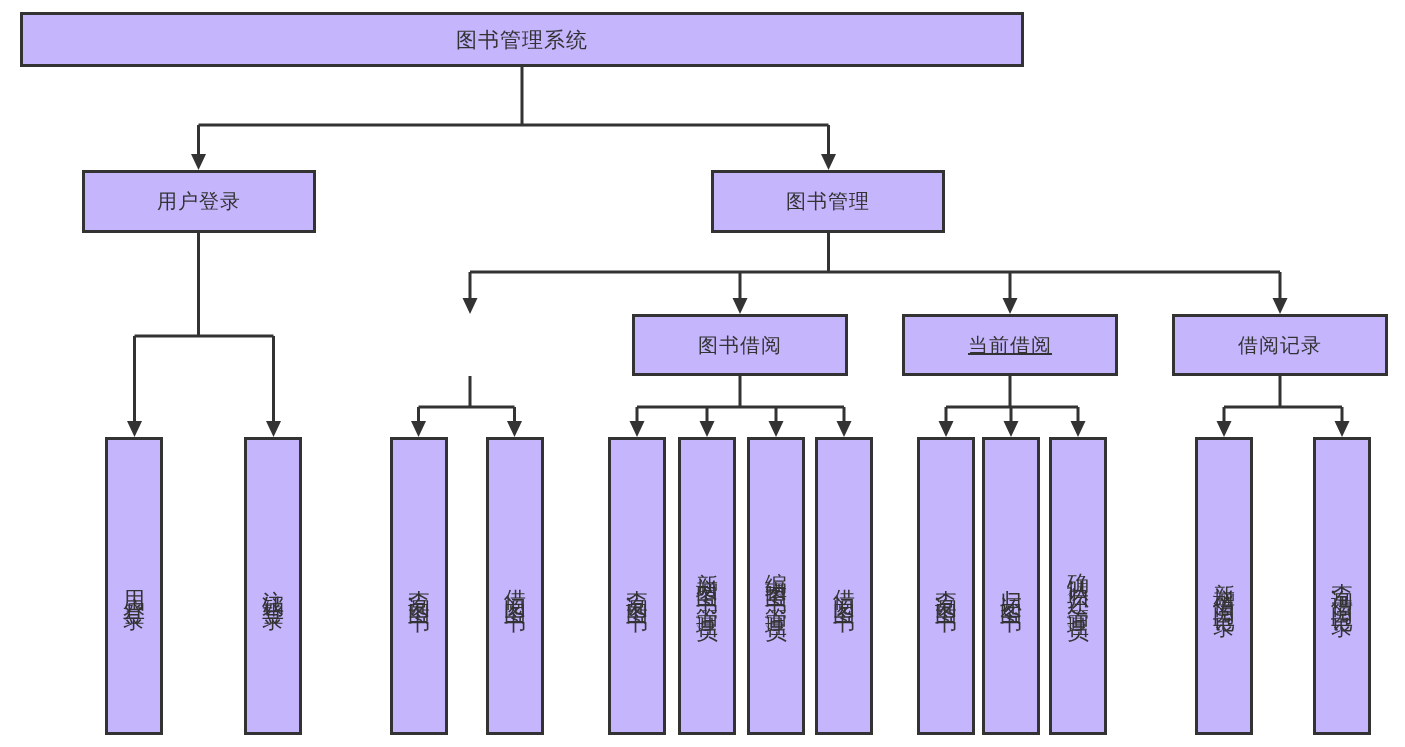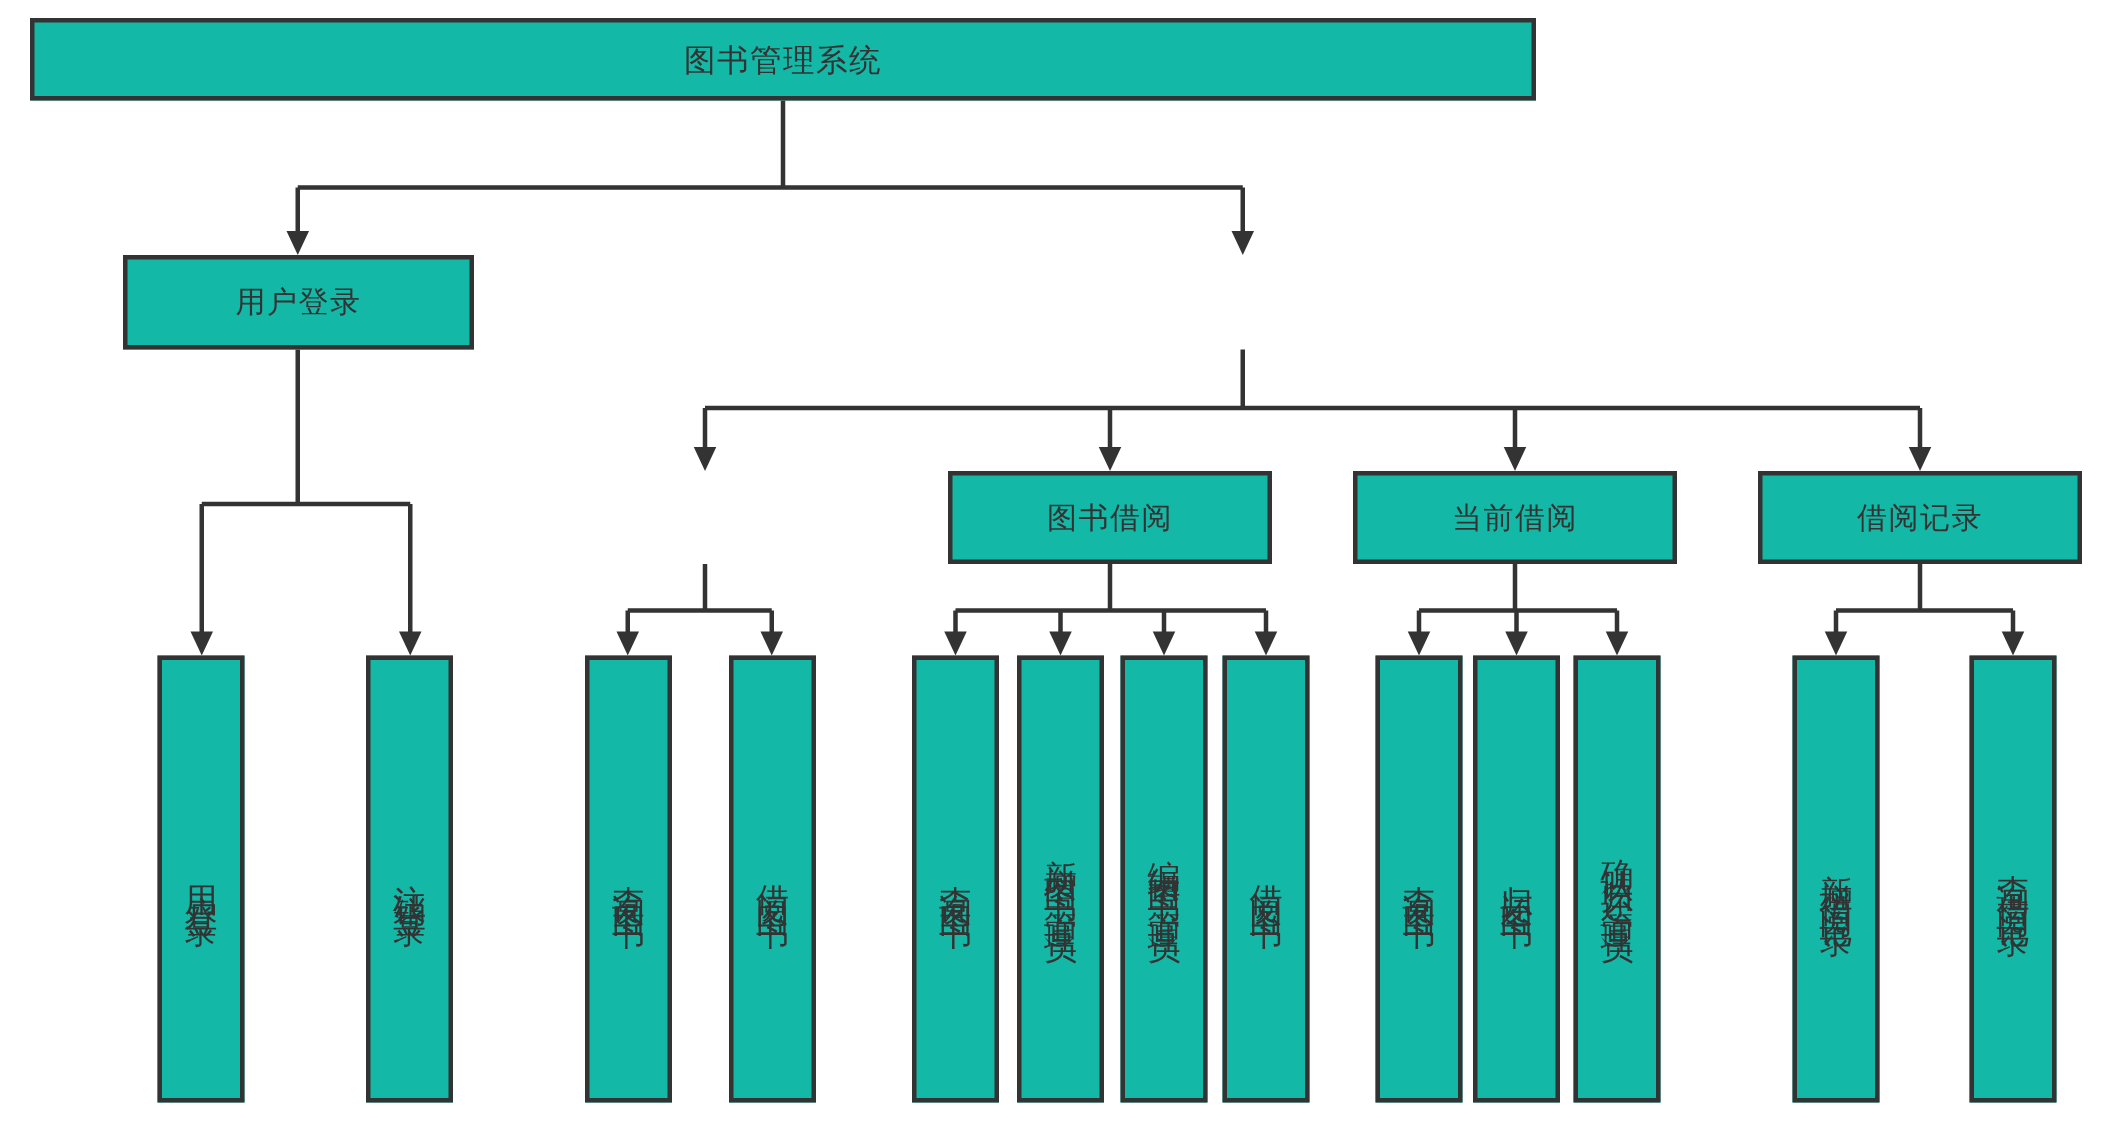--- a/index.html
+++ b/index.html
@@ -18,21 +18,21 @@
   #connectors {
     position: absolute;
     left: 0; top: 0;
     width: 1405px; height: 747px;
     pointer-events: none;
   }
   .node {
     position: absolute;
     box-sizing: border-box;
     border: 3px solid #333333;
-    background: #14b8a6;
+    background: #c4b5fd;
     display: flex;
     align-items: center;
     justify-content: center;
     color: #333333;
   }
   .node .lbl {
     letter-spacing: 1px;
     white-space: nowrap;
   }
   .root-box  { left: 20px;  top: 12px;  width: 1004px; height: 55px; font-size: 21px; }
@@ -103,25 +103,28 @@
     </g>
   </svg>
 
   <div class="node root-box">
     <span class="lbl">图书管理系统</span>
   </div>
 
   <div class="node l2" style="left:82px;">
     <span class="lbl">用户登录</span>
   </div>
+  <div class="node l2" style="left:711px;">
+    <span class="lbl">图书管理</span>
+  </div>
 
   <div class="node l3" style="left:632px;align-items:center;">
     <span class="lbl">图书借阅</span>
   </div>
-  <div class="node l3" style="left:902px;">
+  <div class="node l3" style="left:902px;text-decoration:underline;">
     <span class="lbl">当前借阅</span>
   </div>
   <div class="node l3" style="left:1172px;">
     <span class="lbl">借阅记录</span>
   </div>
 
   <div class="node leaf" style="left:105px;">
     <span class="v-lbl">用户登录</span>
   </div>
   <div class="node leaf" style="left:244px;">

